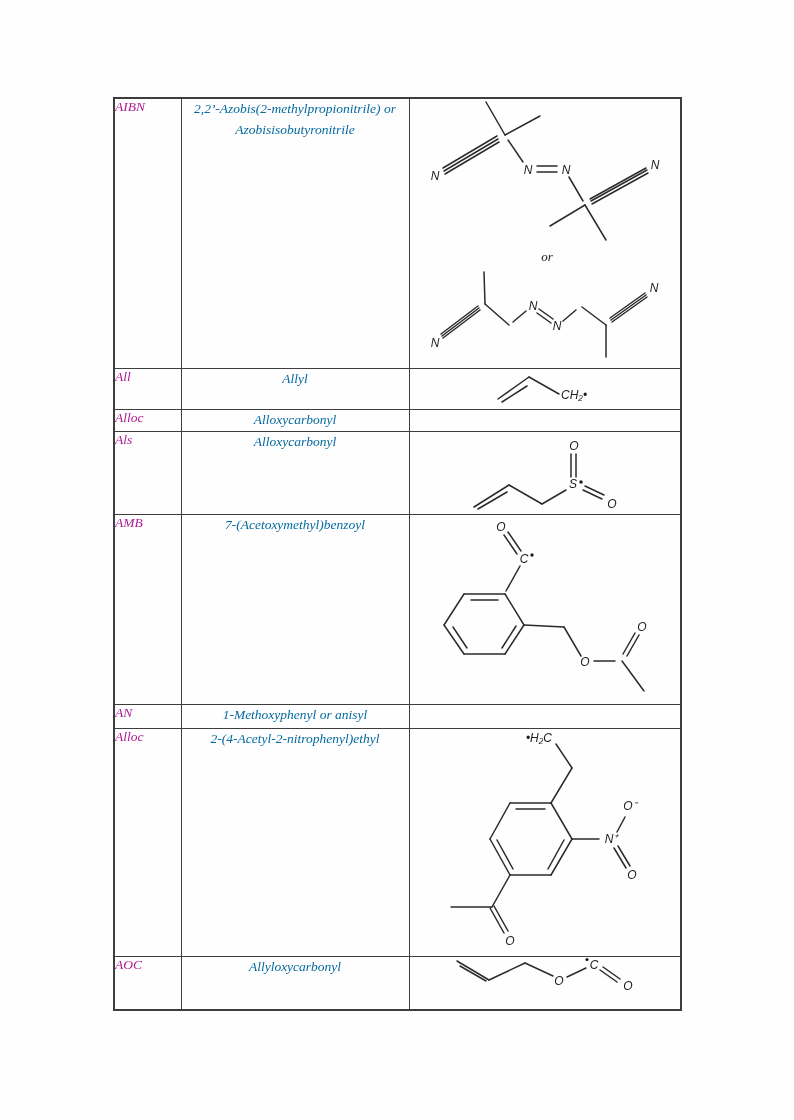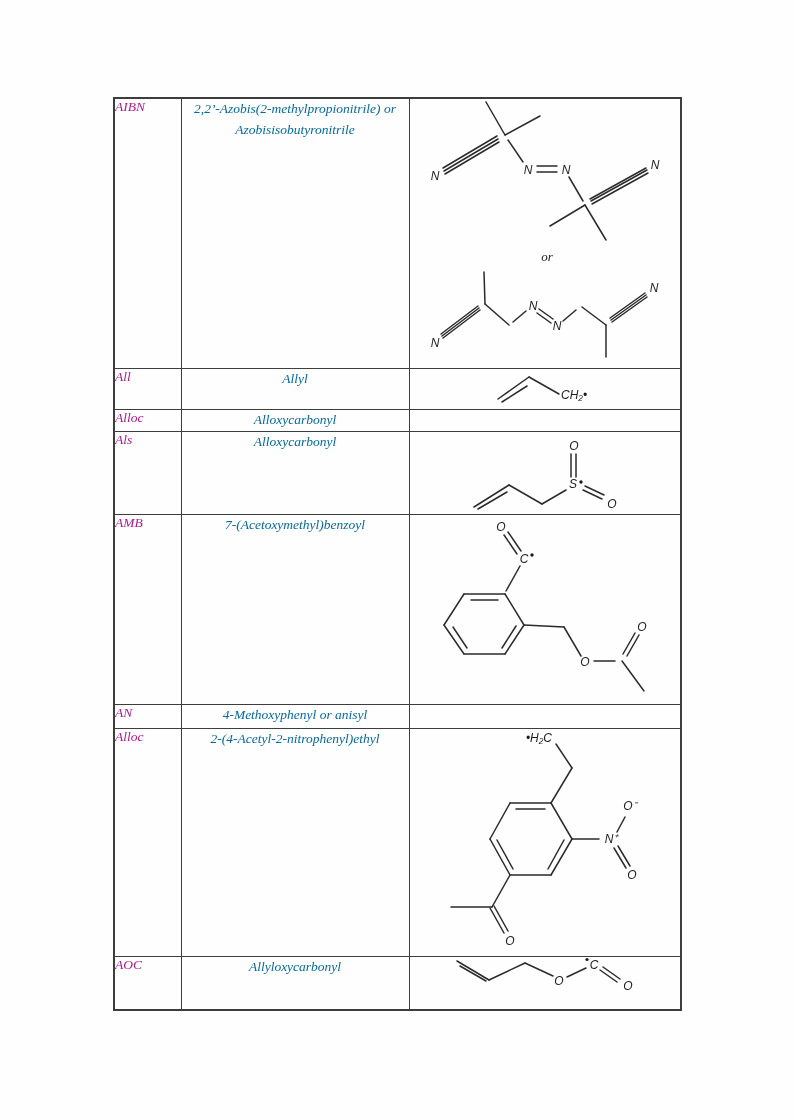--- a/index.html
+++ b/index.html
@@ -189,21 +189,21 @@
         <text class="atom" x="114" y="44" text-anchor="middle" dominant-baseline="central">C</text>
         <circle class="rdot" cx="122" cy="40" r="1.7"></circle>
         <text class="atom" x="175" y="147" text-anchor="middle" dominant-baseline="central">O</text>
         <text class="atom" x="232" y="112" text-anchor="middle" dominant-baseline="central">O</text>
       </svg>
     </td>
   </tr>
 
   <tr style="height:24px">
     <td class="abbr-cell"><span>AN</span></td>
-    <td class="name-cell"><span>4-Methoxyphenyl or anisyl</span></td>
+    <td class="name-cell"><span>1-Methoxyphenyl or anisyl</span></td>
     <td class="struct-cell"></td>
   </tr>
 
   <tr style="height:228px">
     <td class="abbr-cell"><span>Alloc</span></td>
     <td class="name-cell"><span>2-(4-Acetyl-2-nitrophenyl)ethyl</span></td>
     <td class="struct-cell">
       <svg width="272" height="226" viewBox="0 0 272 226">
         <g>
           <line class="bond" x1="146" y1="15" x2="162" y2="39"></line>

